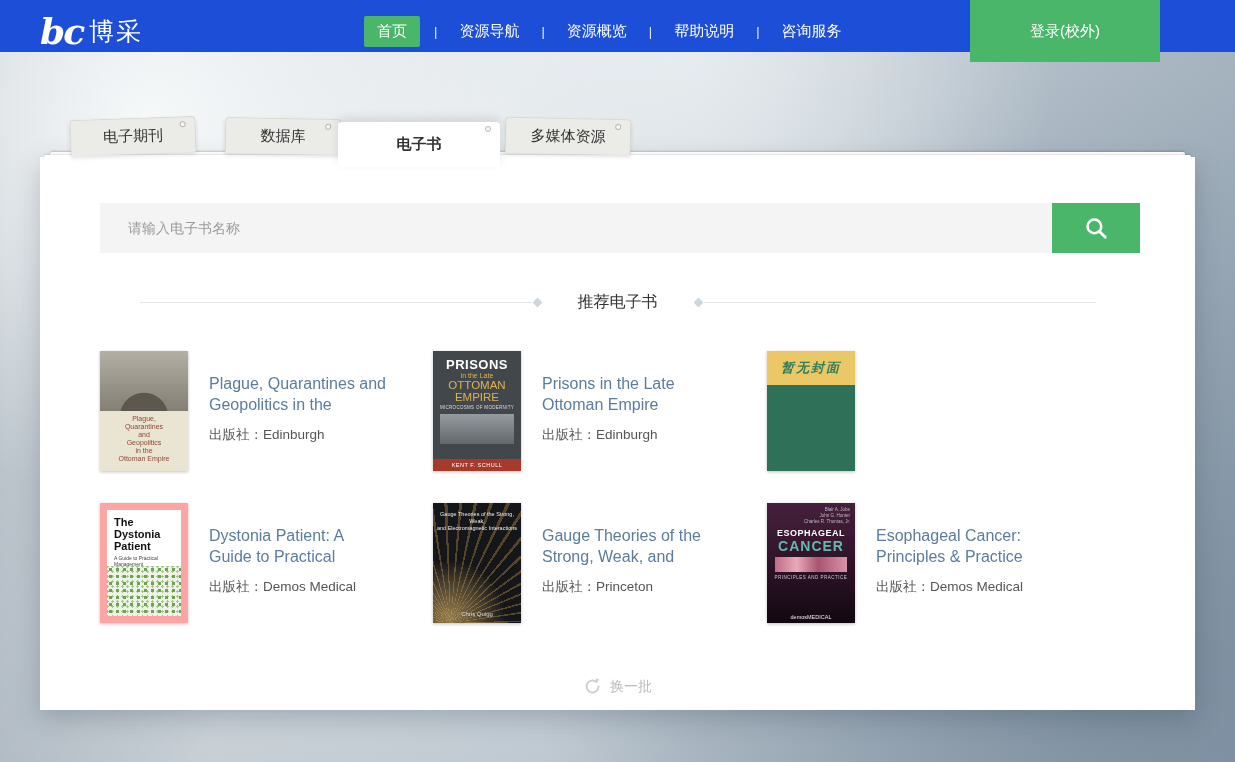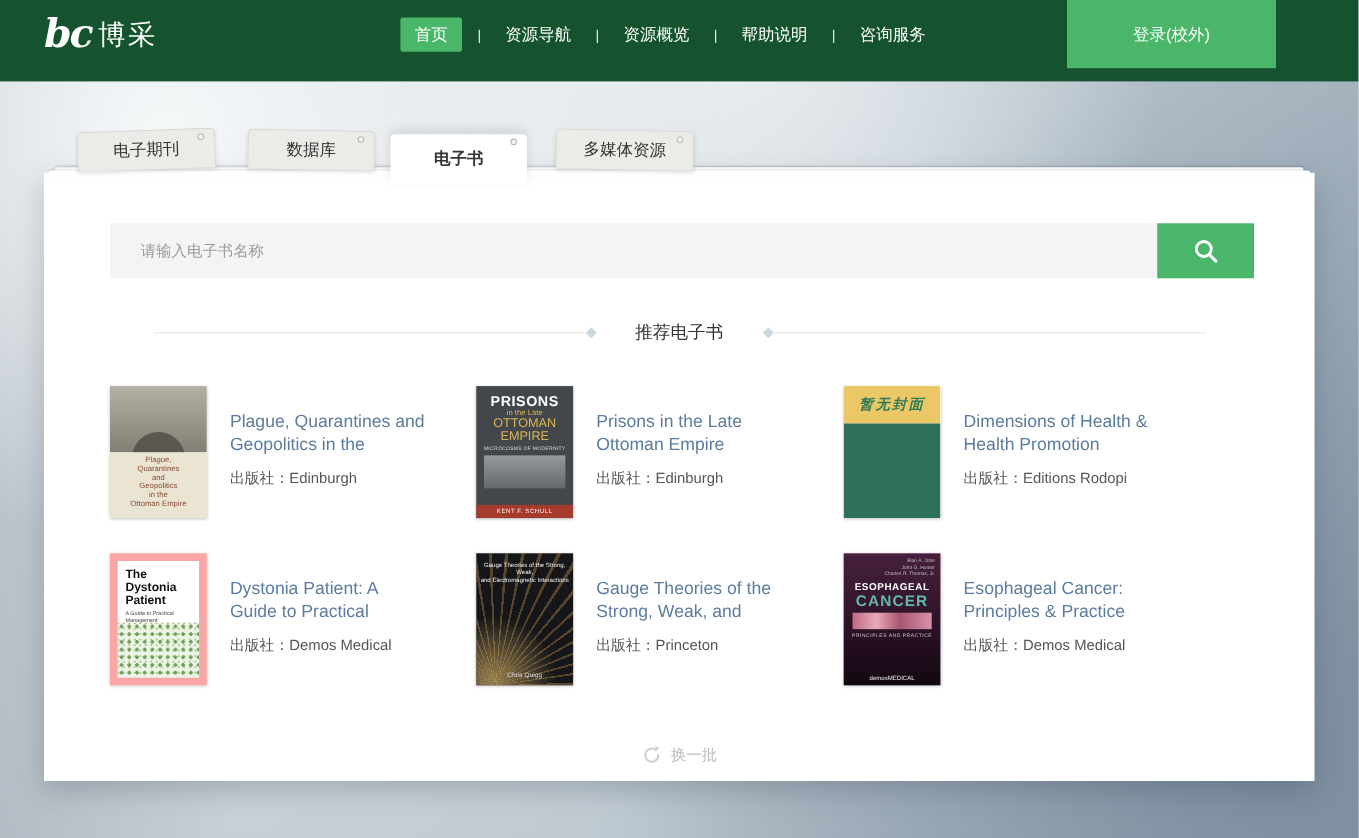--- a/index.html
+++ b/index.html
@@ -10,42 +10,42 @@
     background-image:
       radial-gradient(circle at 12% 16%, rgba(248,250,251,.95), rgba(248,250,251,0) 30%),
       radial-gradient(circle at 55% 6%, rgba(235,239,242,.85), transparent 38%),
       radial-gradient(circle at 90% 85%, rgba(80,100,122,.38), transparent 45%),
       linear-gradient(60deg, rgba(70,90,110,.28), transparent 35%),
       linear-gradient(115deg, #cfd6db 0%, #e4e9ec 35%, #b3bfc9 65%, #90a1b0 100%);
     position:relative;
   }
 
   
-  .nav { position:absolute; top:0; left:0; right:0; height:74px; background:#14532d; z-index:20;padding-left:43px; }
+  .nav { position:absolute; top:0; left:0; right:0; height:52px; background:#1d4ed8; z-index:20;padding-left:43px; }
   .logo { position:absolute; left:40px; top:0; height:62px; display:flex; align-items:center; gap:6px; cursor:pointer; }
   .logo-bc { color:#fff; font-size:36px; font-weight:bold; font-style:italic; letter-spacing:-2px; font-family:"DejaVu Serif",serif; }
   .logo-name { color:#fff; font-size:25px; letter-spacing:2px; }
   .menu { position:absolute; left:350px; top:0; height:62px; display:flex; align-items:center; }
   .menu-item { color:#fff; font-size:15px; margin:0 22px; text-decoration:none; cursor:pointer; white-space:nowrap; }
   .menu-item.active { background:#4ab669; padding:6px 13px; border-radius:2px; margin:0 14px; }
   .menu-divider { color:rgba(255,255,255,.9); font-size:13px; }
   .login-btn { position:absolute; right:75px; top:0; width:190px; height:62px; background:#4ab669; color:#fff;
     font-size:15px; display:flex; align-items:center; justify-content:center; cursor:pointer; text-decoration:none; }
 
   
   .tabs { position:absolute; left:40px; top:118px; width:1155px; height:44px; z-index:6; }
   .tab { position:absolute; top:0; height:36px; background:#ebebe8; border:1px solid #d8d8d3; border-bottom:none;
     border-radius:4px 4px 0 0; display:flex; align-items:center; justify-content:center;
     font-size:15px; color:#333; cursor:pointer; box-shadow:0 2px 4px rgba(0,0,0,.12); }
   .tab-dot { position:absolute; top:4px; right:9px; width:6px; height:6px; border-radius:50%;
     background:#f7f7f5; border:1px solid #b9b9b2; }
   .tab.t1 { left:30px; width:126px; transform:rotate(-2deg); }
   .tab.t2 { left:185px; width:116px; transform:rotate(1deg); }
   .tab.t4 { left:465px; width:126px; transform:rotate(1.2deg); }
-  .tab.active { left:315px; width:124px; top:4px; height:45px; background:#fff; border:none;
+  .tab.active { left:298px; width:162px; top:4px; height:45px; background:#fff; border:none;
     box-shadow:0 -4px 10px rgba(0,0,0,.10); z-index:8; font-weight:bold; }
 
   
   .card { position:absolute; left:40px; top:157px; width:1155px; height:553px; background:#fff;
     box-shadow:0 8px 24px rgba(40,55,70,.25); z-index:5; }
   .card::before { content:""; position:absolute; top:-5px; left:10px; right:10px; height:10px;
     background:#fdfdfd; box-shadow:0 -1px 2px rgba(0,0,0,.18); z-index:-1; border-radius:2px; }
   .card::after  { content:""; position:absolute; top:-2px; left:4px; right:4px; height:8px;
     background:#fff; box-shadow:0 -1px 2px rgba(0,0,0,.12); z-index:-1; border-radius:2px; }
 
@@ -216,24 +216,20 @@
       <div class="book-info">
         <div class="book-title">Prisons in the Late Ottoman Empire</div>
         <div class="book-pub"><span>出版社：</span><span>Edinburgh</span></div>
       </div>
     </div>
 
     <div class="book">
       <div class="cover cover-3">
         <div class="c3-band">暂无封面</div>
         <div class="c3-body"></div>
-      </div>
-      <div class="book-info">
-        <div class="book-title">Dimensions of Health &amp; Health Promotion</div>
-        <div class="book-pub"><span>出版社：</span><span>Editions Rodopi</span></div>
       </div>
     </div>
 
     <div class="book">
       <div class="cover cover-4">
         <div class="c4-t1">The
 Dystonia
 Patient</div>
         <div class="c4-t2">A Guide to Practical Management</div>
         <div class="c4-mosaic"></div>

